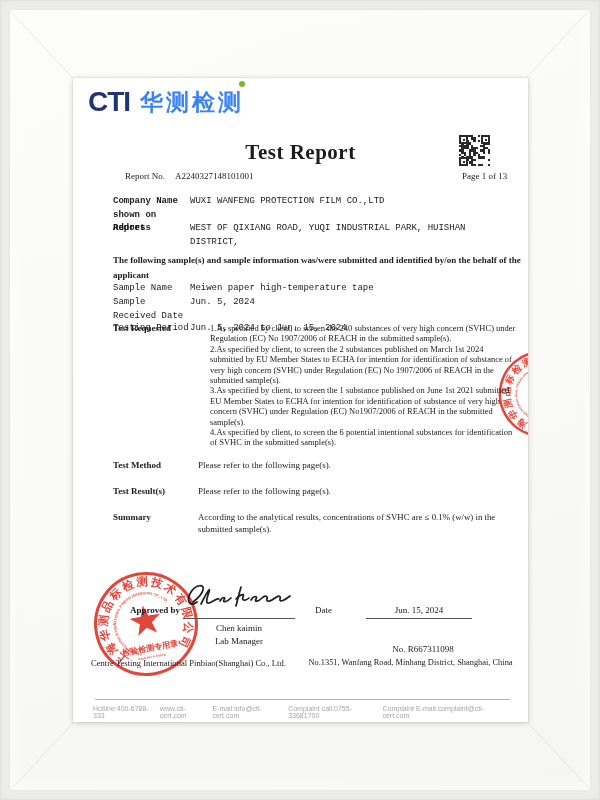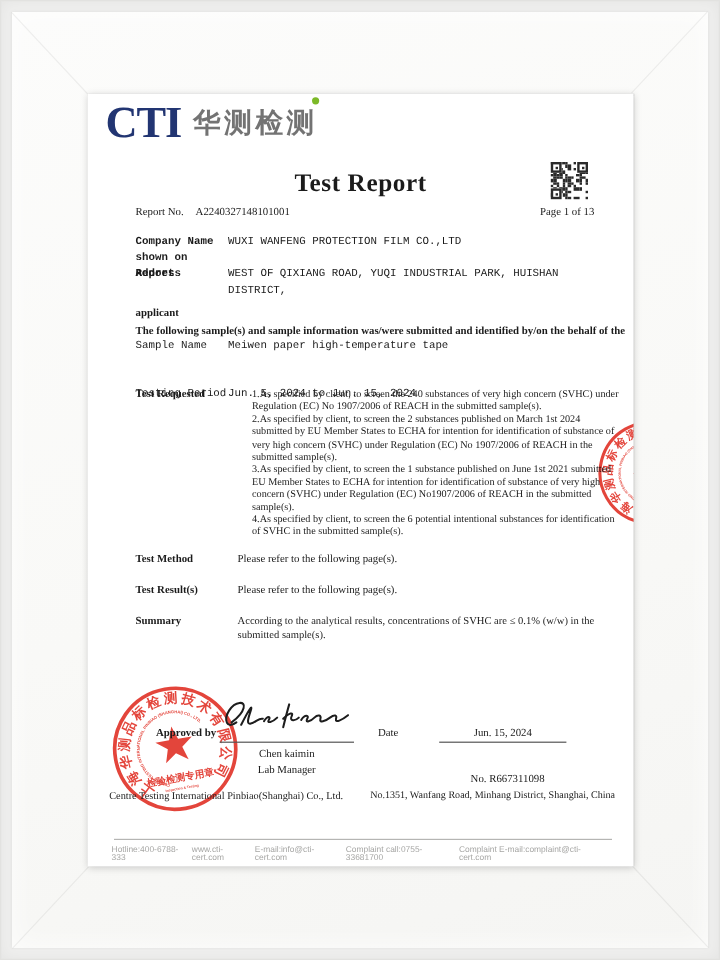--- a/index.html
+++ b/index.html
@@ -18,41 +18,41 @@
   .m-tr{left:590px;top:10px;transform:rotate(133deg);}
   .m-bl{left:10px;top:790px;transform:rotate(-47deg);}
   .m-br{left:590px;top:790px;transform:rotate(-133deg);}
 
   .paper{position:absolute;left:73px;top:78px;width:455px;height:644px;background:#ffffff;
          overflow:hidden;box-shadow:0 1px 6px rgba(0,0,0,.18), 0 0 1px rgba(0,0,0,.25);
          font-family:"Liberation Serif",serif;font-size:9px;color:#1b1b1b;}
 
   
   .logo{position:absolute;left:15px;top:6px;height:36px;display:flex;align-items:center;}
-  .logo-latin{position:relative;font-family:Liberation Serif, serif;font-weight:700;
-              font-size:37px;letter-spacing:-1px;color:#223572;line-height:1;}
+  .logo-latin{position:relative;font-family:Liberation Sans, sans-serif;font-weight:700;
+              font-size:28px;letter-spacing:-1px;color:#223572;line-height:1;}
   .logo-dot{position:absolute;right:-1px;top:-3px;width:6px;height:6px;border-radius:50%;
             background:#7cb928;}
   .logo-cjk{font-family:"Liberation Sans",sans-serif;font-weight:700;font-size:23px;
-            letter-spacing:3px;color:#737373;margin-left:10px;line-height:1;}
+            letter-spacing:3px;color:#3b82f6;margin-left:10px;line-height:1;}
 
   
   .qr{position:absolute;left:385px;top:56px;width:33px;height:33px;box-sizing:border-box;
       padding:1px;background:#fff;display:flex;flex-wrap:wrap;align-content:flex-start;}
   .qr span{width:2.3846px;height:2.3846px;}
   .qr span.b{background:#2a2a2a;}
   .qr i.f{position:absolute;width:9px;height:9px;border:2px solid #2a2a2a;background:#fff;
           box-sizing:border-box;}
   .qr i.f::after{content:"";position:absolute;left:1.5px;top:1.5px;width:2px;height:2px;
           background:#2a2a2a;}
 
   .title{position:absolute;left:0;top:62px;width:100%;text-align:center;
          font-size:21px;font-weight:700;letter-spacing:.5px;}
 
-  .report-line{position:absolute;left:0;top:93px;width:100%;height:12px;font-size:9px;}
+  .report-line{position:absolute;left:12px;top:93px;width:100%;height:12px;font-size:9px;}
   .r-lbl{position:absolute;left:40px;}
   .r-val{position:absolute;left:90px;}
   .r-page{position:absolute;left:377px;}
 
   .grid-row{position:absolute;left:40px;right:10px;display:grid;
             grid-template-columns:77px 1fr;line-height:13.5px;font-family:Liberation Mono, monospace;}
   .grid-row .lbl{font-weight:700;}
   .grid-row.plain .lbl{font-weight:400;}
 
   .row-company{top:117px;}
@@ -308,27 +308,31 @@
     </div>
 
     <div class="grid-row row-address">
       <div class="lbl">Address</div>
       <div class="val">
         <div>WEST OF QIXIANG ROAD, YUQI INDUSTRIAL PARK, HUISHAN DISTRICT,</div>
       </div>
     </div>
 
     <div class="intro">
+      <div>The following sample(s) and sample information was/were submitted and identified by/on the behalf of the</div>
       <div>applicant</div>
-      <div>The following sample(s) and sample information was/were submitted and identified by/on the behalf of the</div>
     </div>
 
     <div class="grid-row plain sample row-s0">
       <div class="lbl">Sample Name</div>
       <div class="val">Meiwen paper high-temperature tape</div>
+    </div>
+    <div class="grid-row plain sample row-s1">
+      <div class="lbl">Sample Received Date</div>
+      <div class="val">Jun. 5, 2024</div>
     </div>
     <div class="grid-row plain sample row-s2">
       <div class="lbl">Testing Period</div>
       <div class="val">Jun. 5, 2024 to Jun. 15, 2024</div>
     </div>
 
     <div class="section sec-req">
       <div class="lbl">Test Requested</div>
       <div class="items">
         <div>1.As specified by client, to screen the 240 substances of very high concern (SVHC) under Regulation (EC) No 1907/2006 of REACH in the submitted sample(s).</div>

